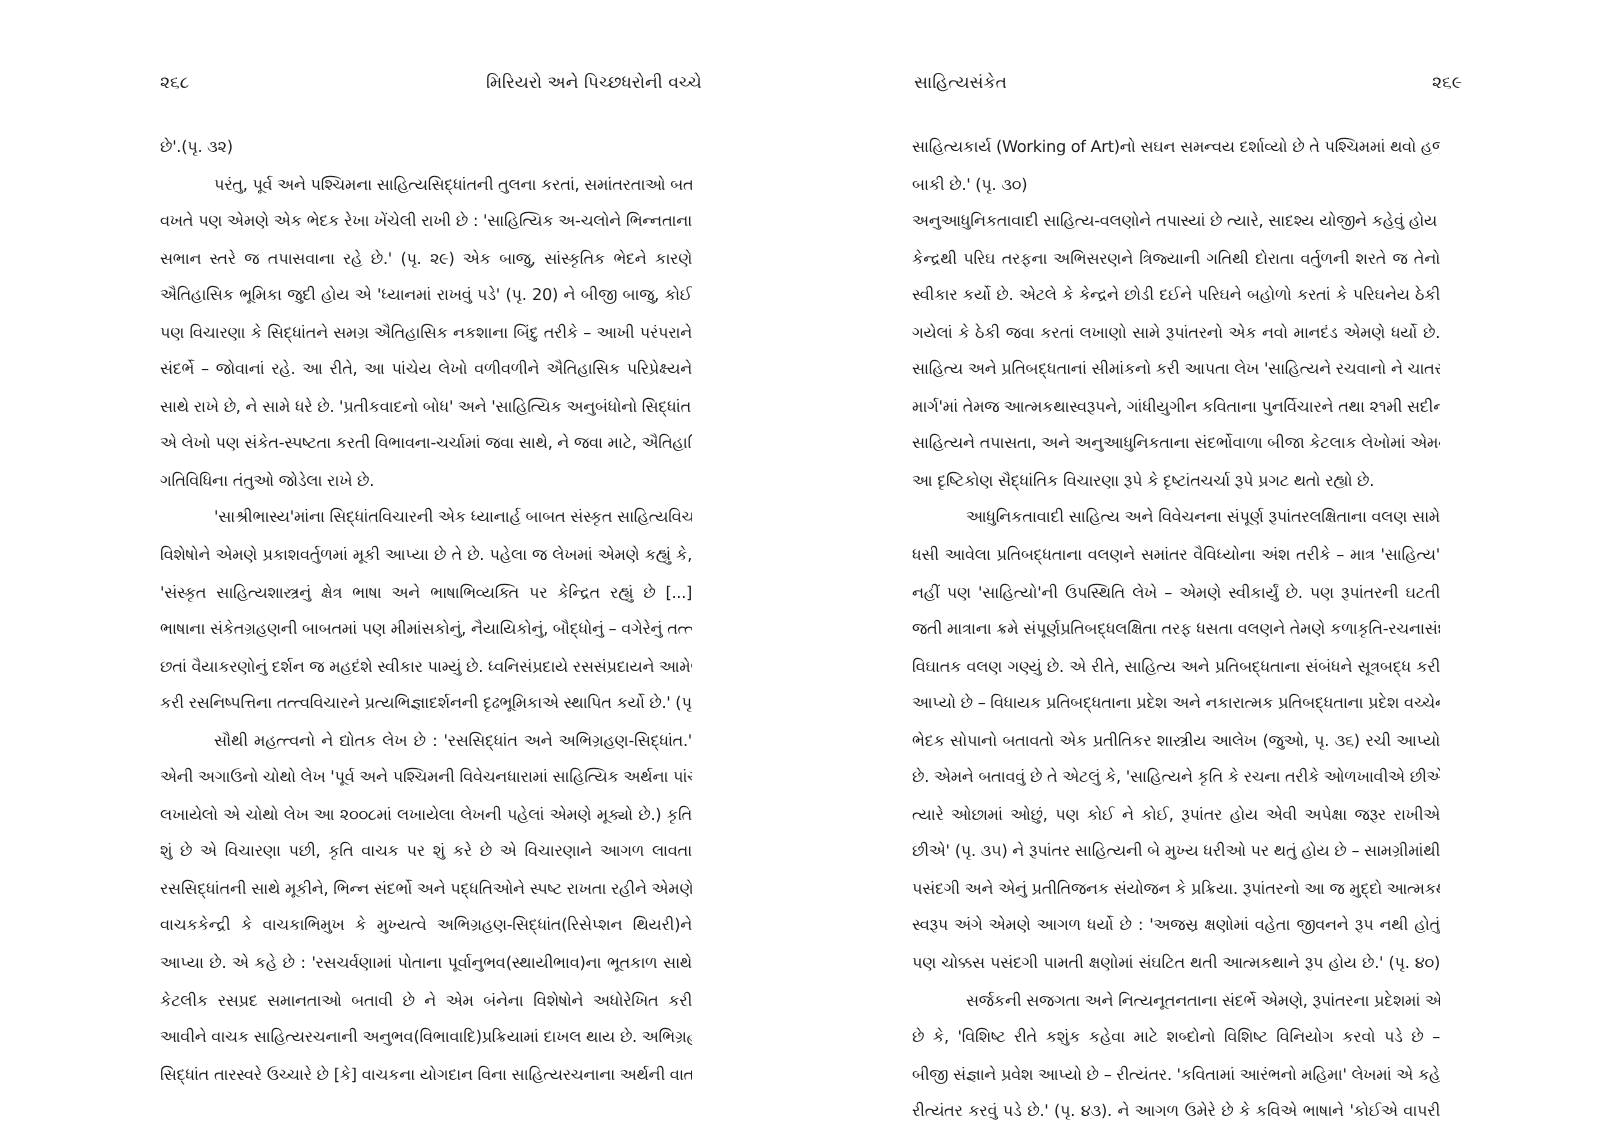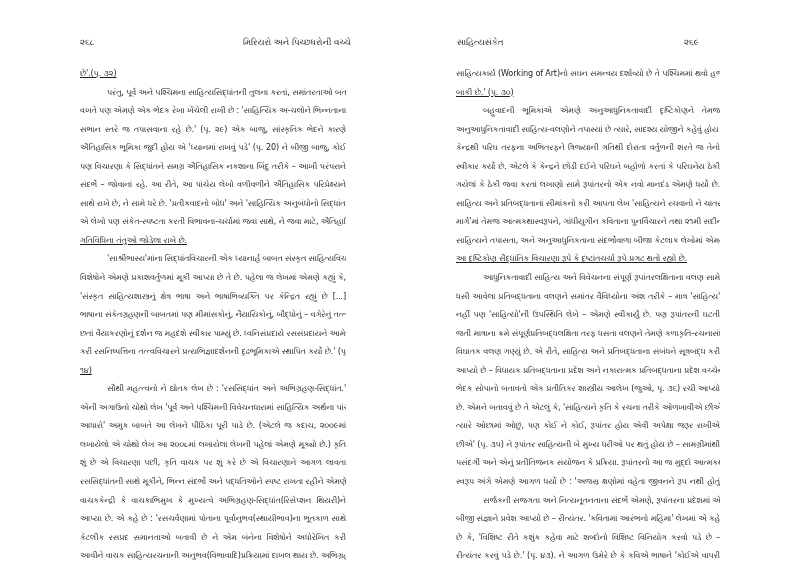--- a/index.html
+++ b/index.html
@@ -5,27 +5,27 @@
     html, body { margin: 0; padding: 0; background: #ffffff; }
     body { width: 800px; height: 566px; position: relative; overflow: hidden;
            font-family: "DejaVu Sans", "Liberation Sans", sans-serif; color: #1e1e1e; }
     .page { position: absolute; top: 0; height: 430px; width: 400px; }
     .page.left { left: 0; }
     .page.right { left: 400px; }
     .running-head { position: absolute; top: 37px; font-size: 8.6px; color: #222; }
     .left .folio { left: 80px; }
     .left .title { left: 243px; }
     .right .title { left: 57px; text-align: center; }
-    .right .folio { left: 284px; }
+    .right .folio { left: 316px; }
     .body { position: absolute; top: 64px; font-size: 8.1px; line-height: 18.55px;
             text-align: justify; }
     .left .body { left: 80px; width: 266px; }
     .right .body { left: 56px; width: 264px; }
     .line { display: block; white-space: nowrap; overflow: hidden; text-align-last: justify; height: 18.55px; letter-spacing: -0.15px; }
-    .line.last { text-align-last: left; text-decoration: underline; }
+    .line.last { text-align-last: left; }
     .line.indent { padding-left: 27px; }
   </style>
 </head>
 <body>
 
 <div class="page left">
   <div class="running-head folio">૨૬૮</div>
   <div class="running-head title">મિરિયરો અને પિચ્છધરોની વચ્ચે</div>
   <div class="body" id="left-body">
       <span class="line last">છે'.(પૃ. ૩૨)</span>
@@ -37,60 +37,58 @@
       <span class="line">સંદર્ભે – જોવાનાં રહે. આ રીતે, આ પાંચેય લેખો વળીવળીને ઐતિહાસિક પરિપ્રેક્ષ્યને</span>
       <span class="line">સાથે રાખે છે, ને સામે ધરે છે. 'પ્રતીકવાદનો બોધ' અને 'સાહિત્યિક અનુબંધોનો સિદ્ધાંત'</span>
       <span class="line">એ લેખો પણ સંકેત-સ્પષ્ટતા કરતી વિભાવના-ચર્ચામાં જવા સાથે, ને જવા માટે, ઐતિહાસિક</span>
       <span class="line last">ગતિવિધિના તંતુઓ જોડેલા રાખે છે.</span>
       <span class="line indent">'સાશ્રીભાસ્ય'માંના સિદ્ધાંતવિચારની એક ધ્યાનાર્હ બાબત સંસ્કૃત સાહિત્યવિચારના</span>
       <span class="line">વિશેષોને એમણે પ્રકાશવર્તુળમાં મૂકી આપ્યા છે તે છે. પહેલા જ લેખમાં એમણે કહ્યું કે,</span>
       <span class="line">'સંસ્કૃત સાહિત્યશાસ્ત્રનું ક્ષેત્ર ભાષા અને ભાષાભિવ્યક્તિ પર કેન્દ્રિત રહ્યું છે [...]</span>
       <span class="line">ભાષાના સંકેતગ્રહણની બાબતમાં પણ મીમાંસકોનું, નૈયાયિકોનું, બૌદ્ધોનું – વગેરેનું તત્ત્વદર્શન</span>
       <span class="line">છતાં વૈયાકરણોનું દર્શન જ મહદંશે સ્વીકાર પામ્યું છે. ધ્વનિસંપ્રદાયે રસસંપ્રદાયને આમેજ</span>
       <span class="line">કરી રસનિષ્પત્તિના તત્ત્વવિચારને પ્રત્યભિજ્ઞાદર્શનની દૃઢભૂમિકાએ સ્થાપિત કર્યો છે.' (પૃ.</span>
-      <span class="line last">૧૪)</span>
       <span class="line indent">સૌથી મહત્ત્વનો ને દ્યોતક લેખ છે : 'રસસિદ્ધાંત અને અભિગ્રહણ-સિદ્ધાંત.'</span>
       <span class="line">એની અગાઉનો ચોથો લેખ 'પૂર્વ અને પશ્ચિમની વિવેચનધારામાં સાહિત્યિક અર્થના પાંચ</span>
-      <span class="line">આધારો' અમુક બાબતે આ લેખને પીઠિકા પૂરી પાડે છે. (એટલે જ કદાચ, ૨૦૦૯માં</span>
       <span class="line">લખાયેલો એ ચોથો લેખ આ ૨૦૦૮માં લખાયેલા લેખની પહેલાં એમણે મૂક્યો છે.) કૃતિ</span>
       <span class="line">શું છે એ વિચારણા પછી, કૃતિ વાચક પર શું કરે છે એ વિચારણાને આગળ લાવતા</span>
       <span class="line">રસસિદ્ધાંતની સાથે મૂકીને, ભિન્ન સંદર્ભો અને પદ્ધતિઓને સ્પષ્ટ રાખતા રહીને એમણે</span>
       <span class="line">વાચકકેન્દ્રી કે વાચકાભિમુખ કે મુખ્યત્વે અભિગ્રહણ-સિદ્ધાંત(રિસેપ્શન થિયરી)ને</span>
       <span class="line">આપ્યા છે. એ કહે છે : 'રસચર્વણામાં પોતાના પૂર્વાનુભવ(સ્થાયીભાવ)ના ભૂતકાળ સાથે</span>
       <span class="line">કેટલીક રસપ્રદ સમાનતાઓ બતાવી છે ને એમ બંનેના વિશેષોને અધોરેખિત કરી</span>
       <span class="line">આવીને વાચક સાહિત્યરચનાની અનુભવ(વિભાવાદિ)પ્રક્રિયામાં દાખલ થાય છે. અભિગ્રહણ-</span>
       <span class="line">સિદ્ધાંત તારસ્વરે ઉચ્ચારે છે [કે] વાચકના યોગદાન વિના સાહિત્યરચનાના અર્થની વાત</span>
     </div>
 </div>
 
 <div class="page right">
   <div class="running-head title">સાહિત્યસંકેત</div>
   <div class="running-head folio">૨૬૯</div>
   <div class="body" id="right-body">
       <span class="line">સાહિત્યકાર્ય (Working of Art)નો સઘન સમન્વય દર્શાવ્યો છે તે પશ્ચિમમાં થવો હજુ</span>
       <span class="line last">બાકી છે.' (પૃ. ૩૦)</span>
-      <span class="line indent">બહુવાદની ભૂમિકાએ એમણે અનુઆધુનિકતાવાદી દૃષ્ટિકોણને તેમજ</span>
       <span class="line">અનુઆધુનિકતાવાદી સાહિત્ય-વલણોને તપાસ્યાં છે ત્યારે, સાદશ્ય યોજીને કહેવું હોય તો,</span>
-      <span class="line">કેન્દ્રથી પરિઘ તરફના અભિતરફને ત્રિજ્યાની ગતિથી દોરાતા વર્તુળની શરતે જ તેનો</span>
+      <span class="line">કેન્દ્રથી પરિઘ તરફના અભિસરણને ત્રિજ્યાની ગતિથી દોરાતા વર્તુળની શરતે જ તેનો</span>
       <span class="line">સ્વીકાર કર્યો છે. એટલે કે કેન્દ્રને છોડી દઈને પરિઘને બહોળો કરતાં કે પરિઘનેય ઠેકી</span>
       <span class="line">ગયેલાં કે ઠેકી જવા કરતાં લખાણો સામે રૂપાંતરનો એક નવો માનદંડ એમણે ધર્યો છે.</span>
       <span class="line">સાહિત્ય અને પ્રતિબદ્ધતાનાં સીમાંકનો કરી આપતા લેખ 'સાહિત્યને રચવાનો ને ચાતરવાનો</span>
       <span class="line">માર્ગ'માં તેમજ આત્મકથાસ્વરૂપને, ગાંધીયુગીન કવિતાના પુનર્વિચારને તથા ૨૧મી સદીના</span>
       <span class="line">સાહિત્યને તપાસતા, અને અનુઆધુનિકતાના સંદર્ભોવાળા બીજા કેટલાક લેખોમાં એમનો</span>
       <span class="line last">આ દૃષ્ટિકોણ સૈદ્ધાંતિક વિચારણા રૂપે કે દૃષ્ટાંતચર્ચા રૂપે પ્રગટ થતો રહ્યો છે.</span>
       <span class="line indent">આધુનિકતાવાદી સાહિત્ય અને વિવેચનના સંપૂર્ણ રૂપાંતરલક્ષિતાના વલણ સામે</span>
       <span class="line">ધસી આવેલા પ્રતિબદ્ધતાના વલણને સમાંતર વૈવિધ્યોના અંશ તરીકે – માત્ર 'સાહિત્ય'</span>
       <span class="line">નહીં પણ 'સાહિત્યો'ની ઉપસ્થિતિ લેખે – એમણે સ્વીકાર્યું છે. પણ રૂપાંતરની ઘટતી</span>
       <span class="line">જતી માત્રાના ક્રમે સંપૂર્ણપ્રતિબદ્ધલક્ષિતા તરફ ધસતા વલણને તેમણે કળાકૃતિ-રચનાસંદર્ભે</span>
       <span class="line">વિઘાતક વલણ ગણ્યું છે. એ રીતે, સાહિત્ય અને પ્રતિબદ્ધતાના સંબંધને સૂત્રબદ્ધ કરી</span>
       <span class="line">આપ્યો છે – વિધાયક પ્રતિબદ્ધતાના પ્રદેશ અને નકારાત્મક પ્રતિબદ્ધતાના પ્રદેશ વચ્ચેનાં</span>
       <span class="line">ભેદક સોપાનો બતાવતો એક પ્રતીતિકર શાસ્ત્રીય આલેખ (જુઓ, પૃ. ૩૬) રચી આપ્યો</span>
       <span class="line">છે. એમને બતાવવું છે તે એટલું કે, 'સાહિત્યને કૃતિ કે રચના તરીકે ઓળખાવીએ છીએ</span>
       <span class="line">ત્યારે ઓછામાં ઓછું, પણ કોઈ ને કોઈ, રૂપાંતર હોય એવી અપેક્ષા જરૂર રાખીએ</span>
       <span class="line">છીએ' (પૃ. ૩૫) ને રૂપાંતર સાહિત્યની બે મુખ્ય ધરીઓ પર થતું હોય છે – સામગ્રીમાંથી</span>
       <span class="line">પસંદગી અને એનું પ્રતીતિજનક સંયોજન કે પ્રક્રિયા. રૂપાંતરનો આ જ મુદ્દો આત્મકથાના</span>
       <span class="line">સ્વરૂપ અંગે એમણે આગળ ધર્યો છે : 'અજસ્ર ક્ષણોમાં વહેતા જીવનને રૂપ નથી હોતું</span>
+      <span class="line">પણ ચોક્કસ પસંદગી પામતી ક્ષણોમાં સંઘટિત થતી આત્મકથાને રૂપ હોય છે.' (પૃ. ૪૦)</span>
       <span class="line indent">સર્જકની સજગતા અને નિત્યનૂતનતાના સંદર્ભે એમણે, રૂપાંતરના પ્રદેશમાં એક</span>
+      <span class="line">છે કે, 'વિશિષ્ટ રીતે કશુંક કહેવા માટે શબ્દોનો વિશિષ્ટ વિનિયોગ કરવો પડે છે –</span>
       <span class="line">બીજી સંજ્ઞાને પ્રવેશ આપ્યો છે – રીત્યંતર. 'કવિતામાં આરંભનો મહિમા' લેખમાં એ કહે</span>
-      <span class="line">છે કે, 'વિશિષ્ટ રીતે કશુંક કહેવા માટે શબ્દોનો વિશિષ્ટ વિનિયોગ કરવો પડે છે –</span>
       <span class="line">રીત્યંતર કરવું પડે છે.' (પૃ. ૪૩). ને આગળ ઉમેરે છે કે કવિએ ભાષાને 'કોઈએ વાપરી</span>
     </div>
 </div>
 
 </body></html>

